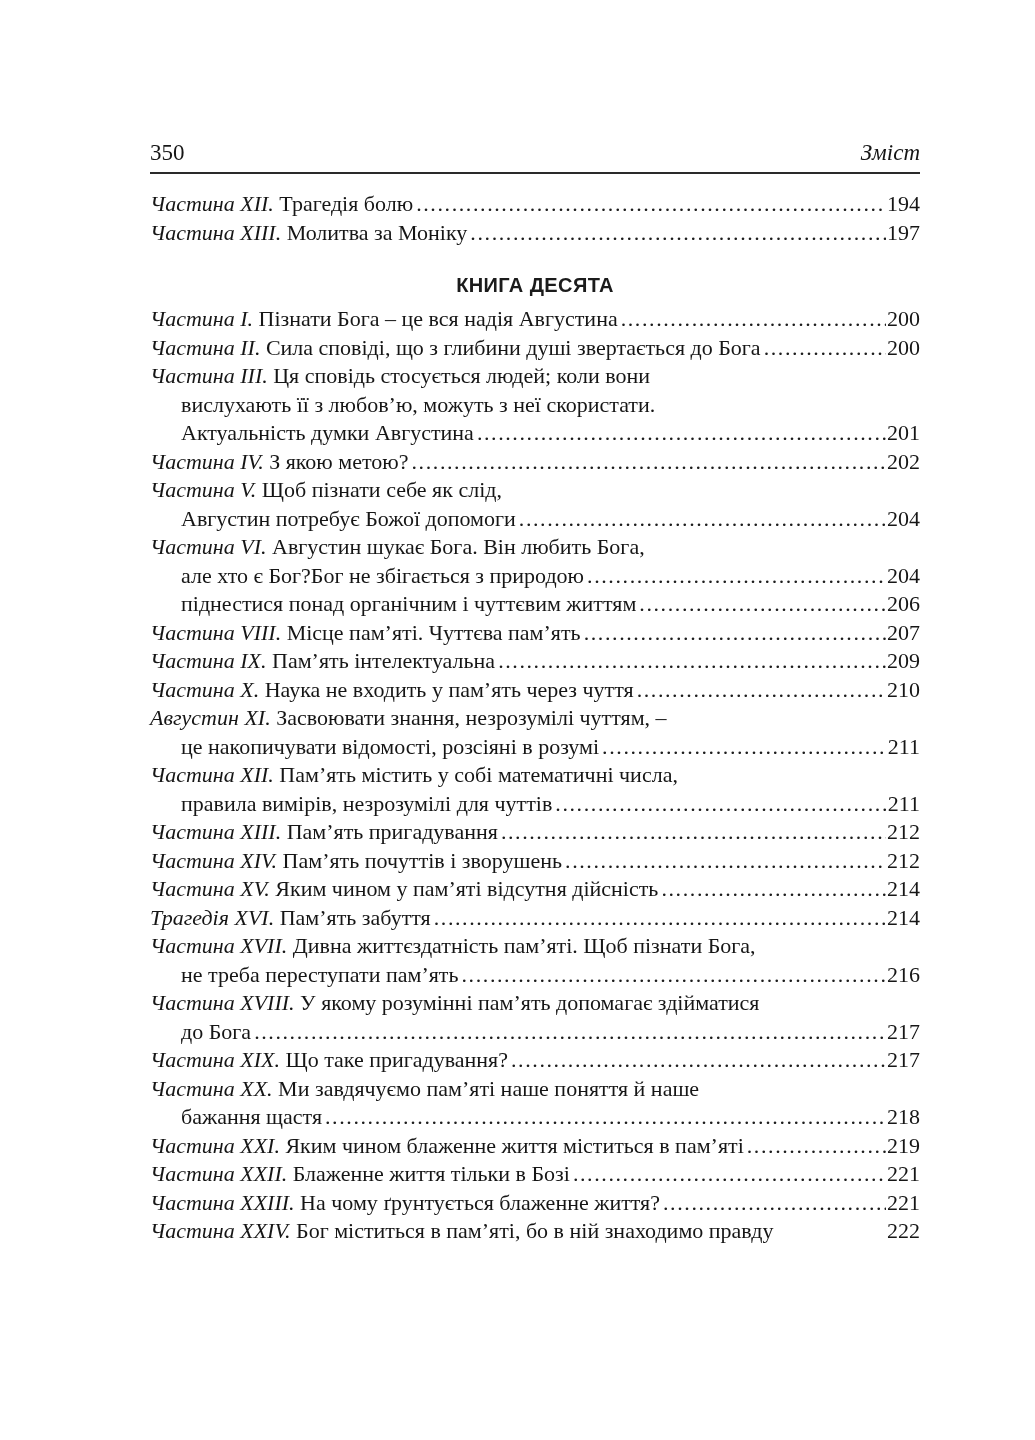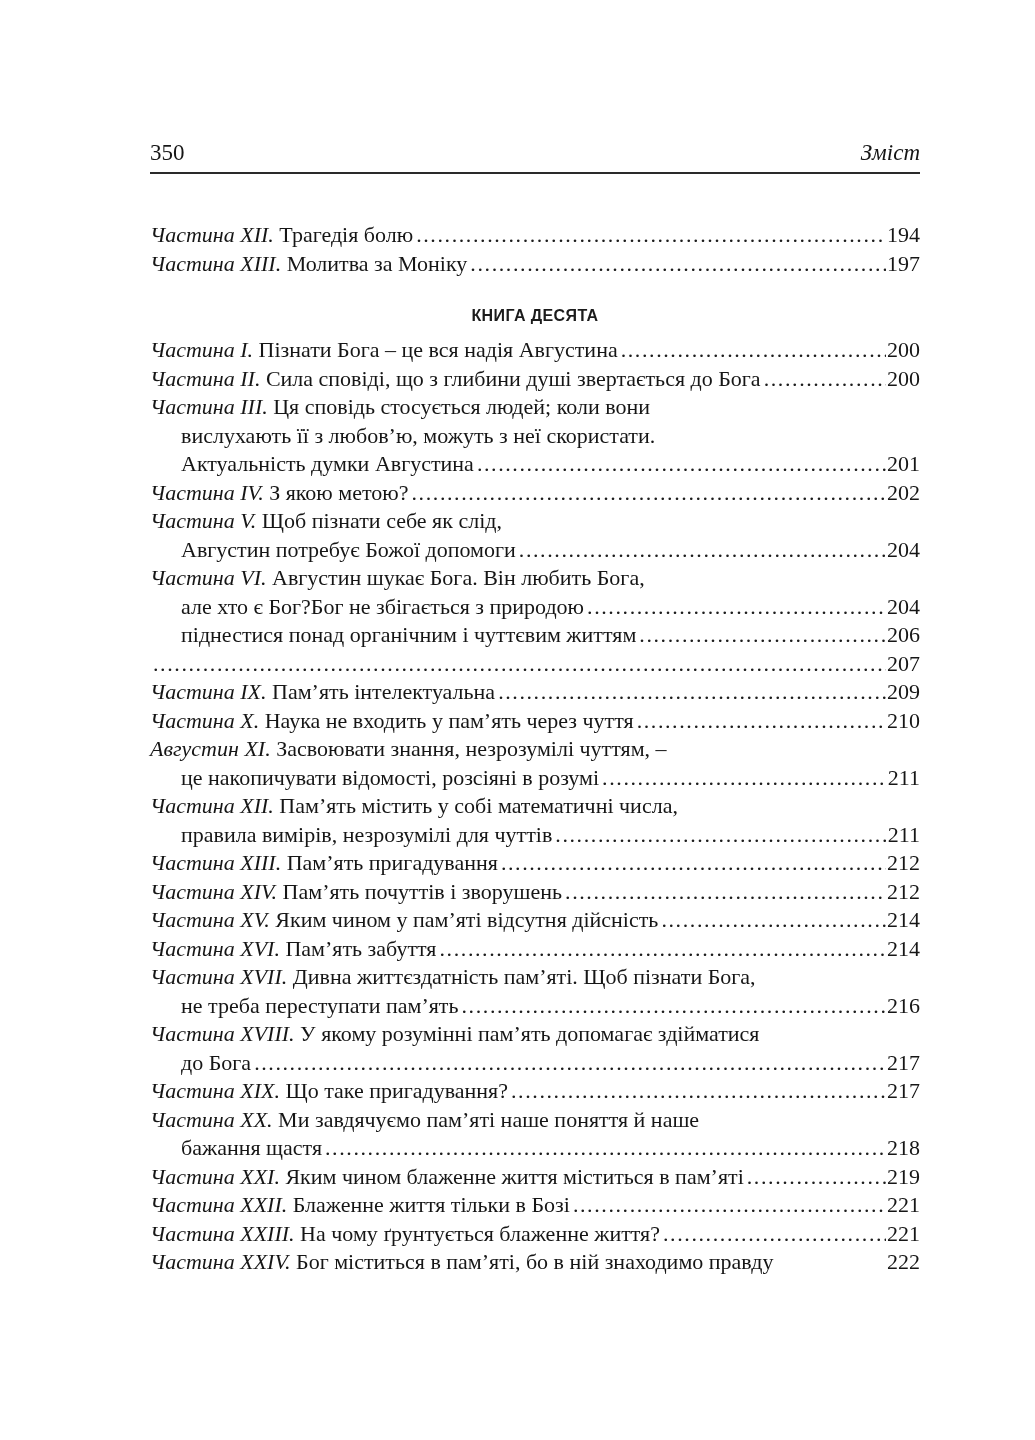--- a/index.html
+++ b/index.html
@@ -17,26 +17,26 @@
   .page-header {
     display: flex;
     justify-content: space-between;
     align-items: baseline;
     font-size: 23px;
     line-height: 24px;
     border-bottom: 2px solid #2a2a2a;
     padding-bottom: 7px;
   }
   .running-title { font-style: italic; }
-  .toc { margin-top: 47px; }
+  .toc { margin-top: 16px; }
   .book-heading {
     text-align: center;
     font-family: "Liberation Sans", "DejaVu Sans", sans-serif;
     font-weight: 600;
-    font-size: 16px;
+    font-size: 20px;
     letter-spacing: 0.4px;
     line-height: 24px;
     margin: 26px 0 8px 0;
     color: #1b1b1b;
   }
   .toc-line {
     display: flex;
     align-items: baseline;
     font-size: 22px;
     line-height: 28.5px;
@@ -124,20 +124,21 @@
           <span class="toc-text"><span class="toc-title">але хто є Бог?Бог не збігається з природою</span></span>
           <span class="toc-leader"></span>
           <span class="toc-page">204</span>
         </div>
         <div class="toc-line indent">
           <span class="toc-text"><span class="toc-title">піднестися понад органічним і чуттєвим життям</span></span>
           <span class="toc-leader"></span>
           <span class="toc-page">206</span>
         </div>
         <div class="toc-line">
+          <span class="toc-text"><span class="toc-label">Частина VIII.</span> <span class="toc-title">Місце пам’яті. Чуттєва пам’ять</span></span>
           <span class="toc-leader"></span>
           <span class="toc-page">207</span>
         </div>
         <div class="toc-line">
           <span class="toc-text"><span class="toc-label">Частина IX.</span> <span class="toc-title">Пам’ять інтелектуальна</span></span>
           <span class="toc-leader"></span>
           <span class="toc-page">209</span>
         </div>
         <div class="toc-line">
           <span class="toc-text"><span class="toc-label">Частина X.</span> <span class="toc-title">Наука не входить у пам’ять через чуття</span></span>
@@ -169,21 +170,21 @@
           <span class="toc-text"><span class="toc-label">Частина XIV.</span> <span class="toc-title">Пам’ять почуттів і зворушень</span></span>
           <span class="toc-leader"></span>
           <span class="toc-page">212</span>
         </div>
         <div class="toc-line">
           <span class="toc-text"><span class="toc-label">Частина XV.</span> <span class="toc-title">Яким чином у пам’яті відсутня дійсність</span></span>
           <span class="toc-leader"></span>
           <span class="toc-page">214</span>
         </div>
         <div class="toc-line">
-          <span class="toc-text"><span class="toc-label">Частина XVI.</span> <span class="toc-title">Пам’ять забуття</span></span>
+          <span class="toc-text"><span class="toc-label">Трагедія XVI.</span> <span class="toc-title">Пам’ять забуття</span></span>
           <span class="toc-leader"></span>
           <span class="toc-page">214</span>
         </div>
         <div class="toc-line">
           <span class="toc-text"><span class="toc-label">Частина XVII.</span> <span class="toc-title">Дивна життєздатність пам’яті. Щоб пізнати Бога,</span></span>
         </div>
         <div class="toc-line indent">
           <span class="toc-text"><span class="toc-title">не треба переступати пам’ять</span></span>
           <span class="toc-leader"></span>
           <span class="toc-page">216</span>

